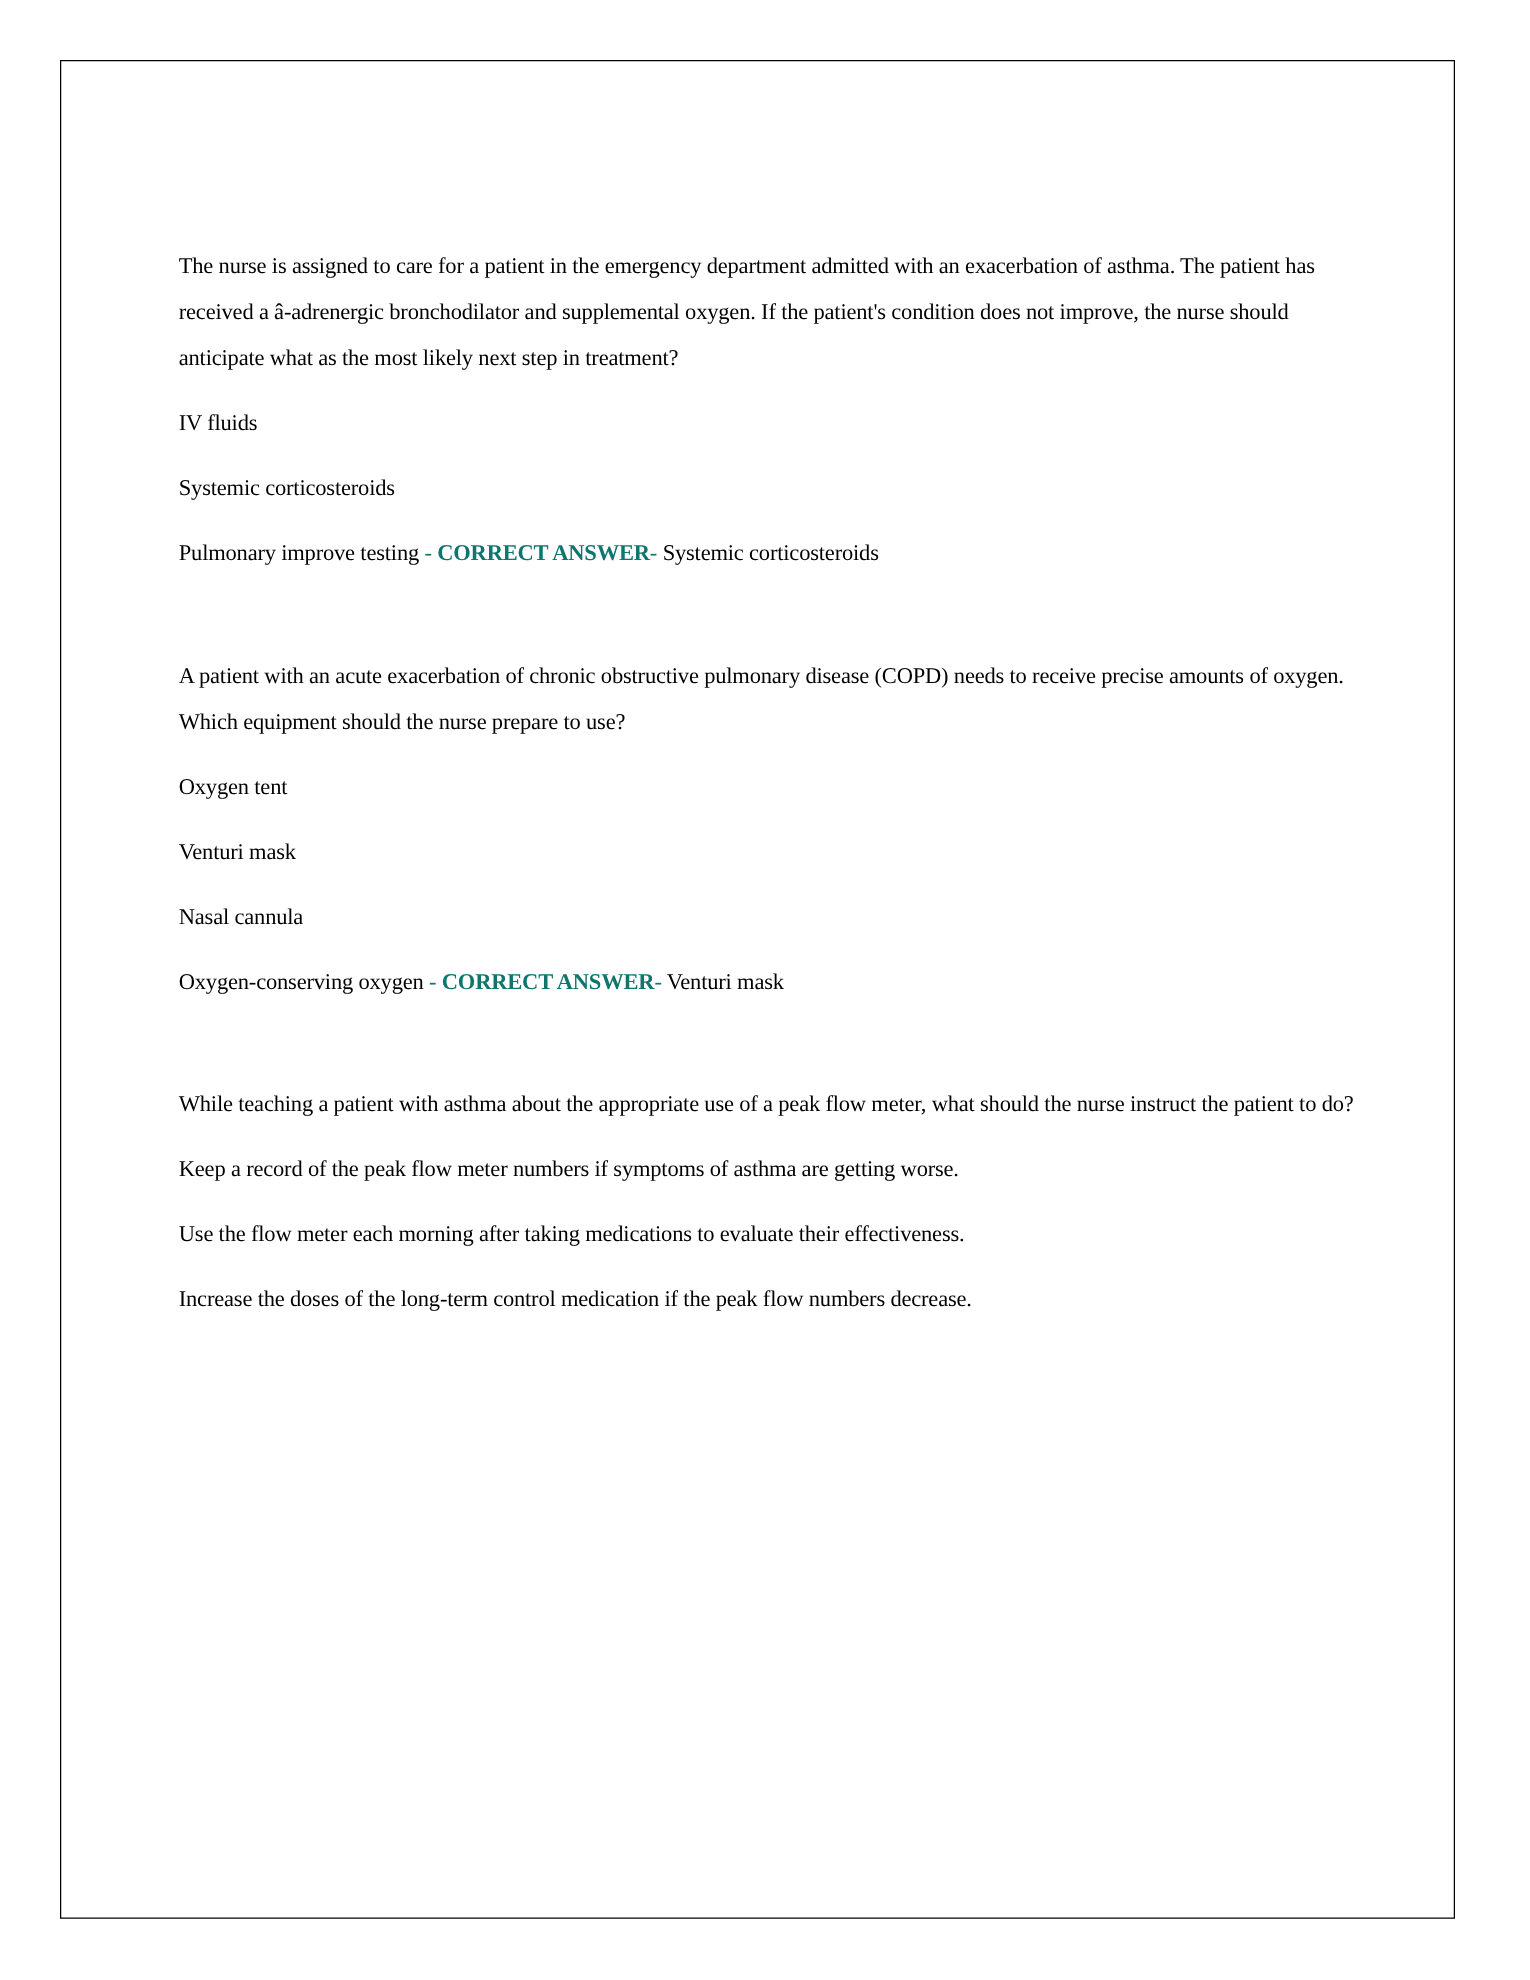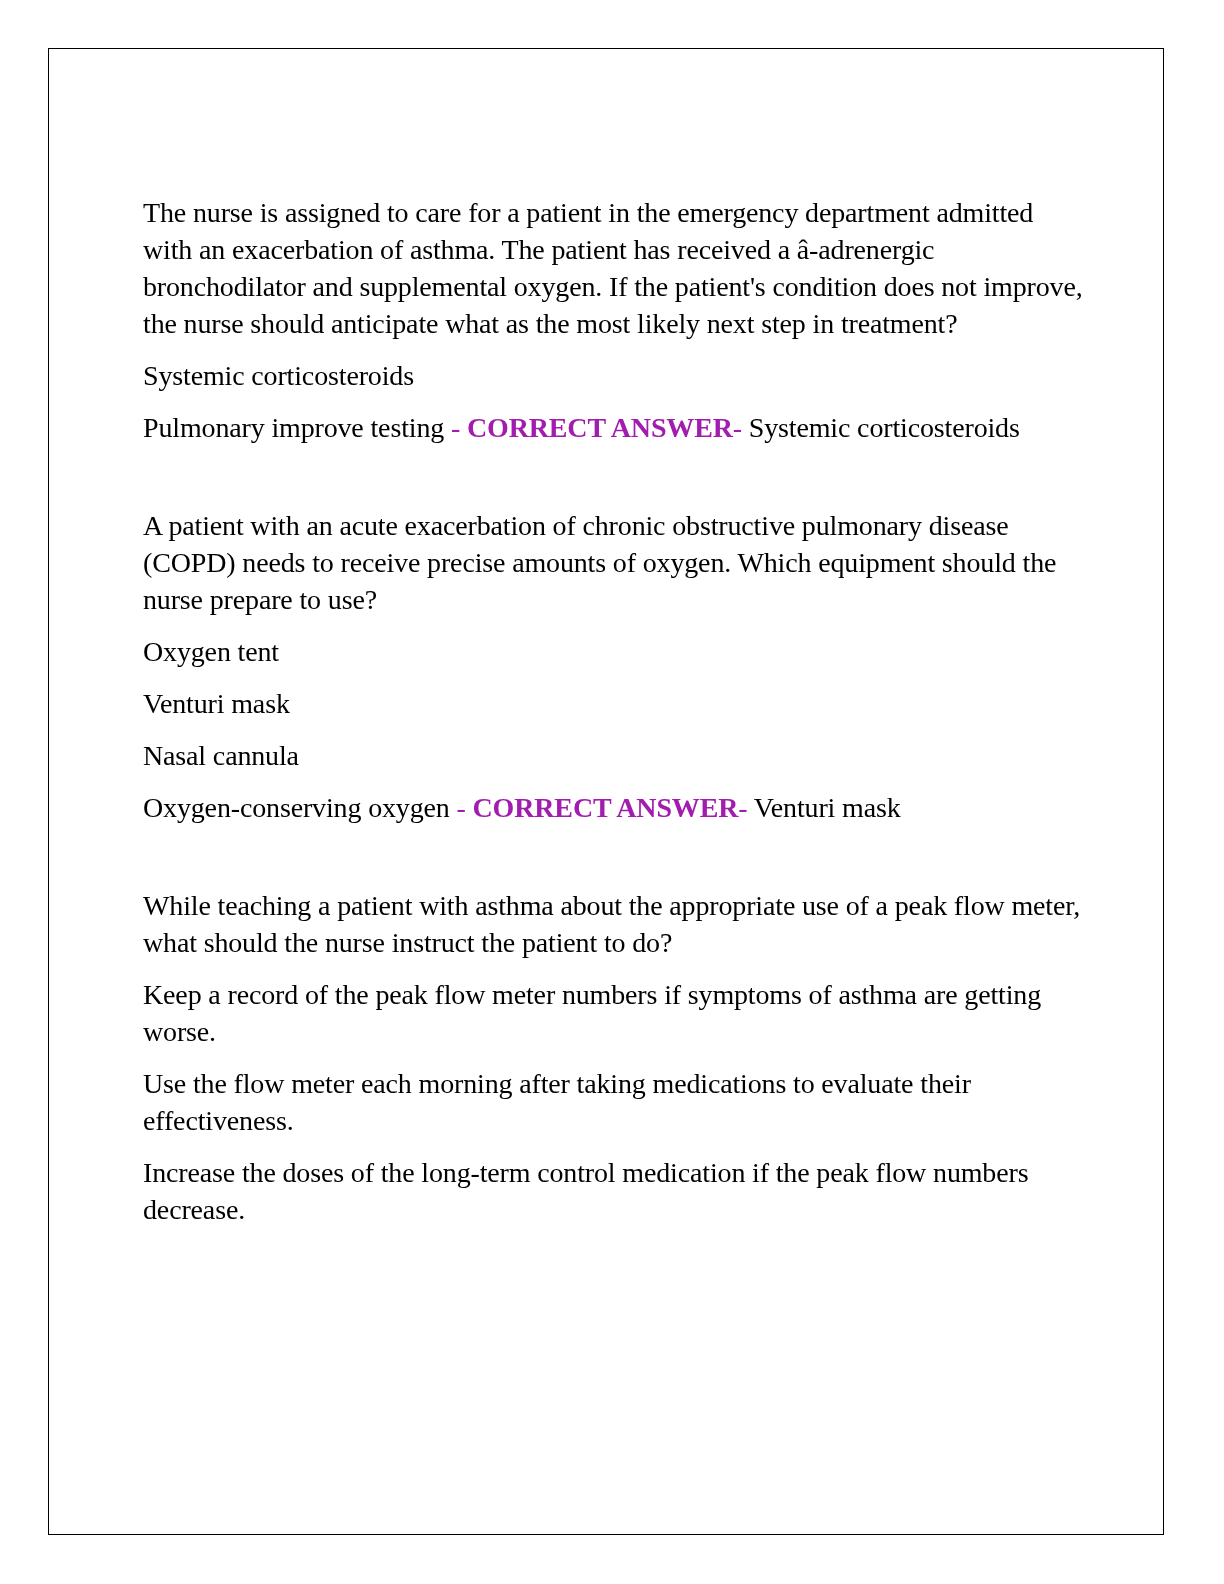--- a/index.html
+++ b/index.html
@@ -31,40 +31,41 @@
       width: 940px;
     }
     .qblock {
       margin: 0;
     }
     .qblock + .qblock {
       margin-top: 61px;
     }
     .para {
       margin: 0 0 15px 0;
-      font-size: 28px;
+      font-size: 18px;
       line-height: 37px;
       letter-spacing: -0.15px;
     }
     .answer-tag {
-      color: #a21caf;
+      color: #0f766e;
     }
     .answer-tag b {
       font-weight: bold;
     }
   </style>
 </head>
 <body>
 
 <div class="page-frame"></div>
 
 <div class="content">
 
   <div class="qblock">
     <p class="para">The nurse is assigned to care for a patient in the emergency department admitted with an exacerbation of asthma. The patient has received a â-adrenergic bronchodilator and supplemental oxygen. If the patient's condition does not improve, the nurse should anticipate what as the most likely next step in treatment?</p>
+    <p class="para">IV fluids</p>
     <p class="para">Systemic corticosteroids</p>
     <p class="para"><span>Pulmonary improve testing</span><span class="answer-tag"><span> - </span><b>CORRECT ANSWER</b><span>-</span></span><span> Systemic corticosteroids</span></p>
   </div>
 
   <div class="qblock">
     <p class="para">A patient with an acute exacerbation of chronic obstructive pulmonary disease (COPD) needs to receive precise amounts of oxygen. Which equipment should the nurse prepare to use?</p>
     <p class="para">Oxygen tent</p>
     <p class="para">Venturi mask</p>
     <p class="para">Nasal cannula</p>
     <p class="para"><span>Oxygen-conserving oxygen</span><span class="answer-tag"><span> - </span><b>CORRECT ANSWER</b><span>-</span></span><span> Venturi mask</span></p>

